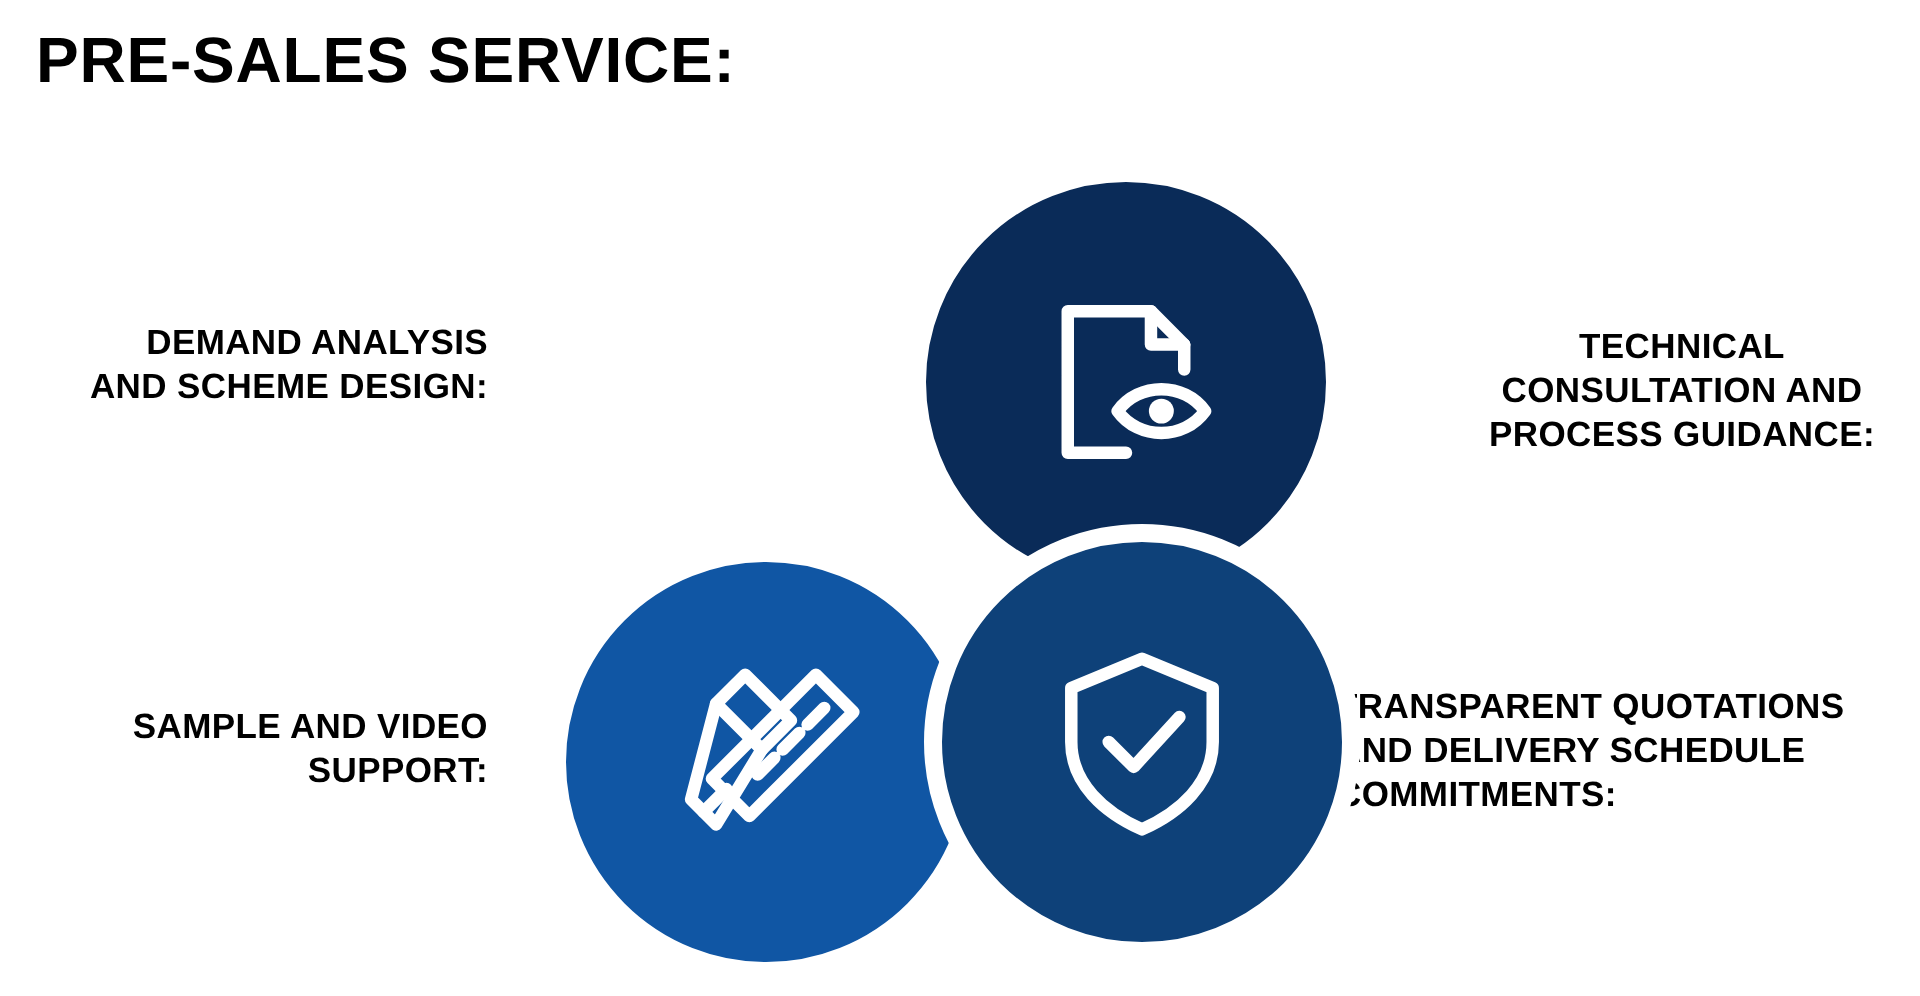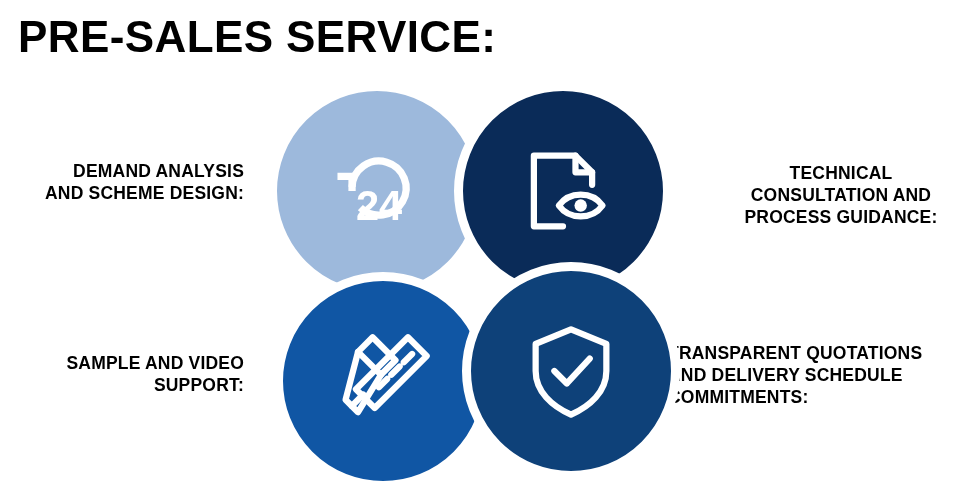--- a/index.html
+++ b/index.html
@@ -14,21 +14,21 @@
     overflow: hidden;
     font-family: "Liberation Sans", sans-serif;
     color: #000000;
   }
 
   
   #page-title {
     position: absolute;
     left: 18px;
     top: 12px;
-    font-size: 44px;
+    font-size: 32px;
     font-weight: bold;
     letter-spacing: 0.4px;
     color: #000000;
     white-space: nowrap;
   }
 
   
   #circle-cluster {
     position: absolute;
     left: 266px;
@@ -119,31 +119,20 @@
     width: 292px;
   }
 </style>
 </head>
 <body>
 
 <div id="page-title">PRE-SALES SERVICE:</div>
 
 <div id="circle-cluster">
 
-  <div class="node ring" id="node-demand" style="background:#9DB9DC;">
-    <span class="node-icon">
-      <svg viewBox="0 0 100 100" fill="none" stroke="#ffffff" stroke-width="7" stroke-linecap="butt" stroke-linejoin="miter">
-        <path d="M26 46 A26 26 0 1 1 34 66"></path>
-        <polyline points="12,36 26,36 26,50" fill="none"></polyline>
-        <g fill="#ffffff" stroke="none">
-          <text x="52" y="78" font-family="Liberation Sans, sans-serif" font-size="40" font-weight="bold" text-anchor="middle">24</text>
-        </g>
-      </svg>
-    </span>
-  </div>
 
   <div class="node ring" id="node-technical" style="background:#0A2B58;">
     <span class="node-icon">
       <svg viewBox="0 0 100 100" fill="none" stroke="#ffffff" stroke-width="6" stroke-linecap="round" stroke-linejoin="round">
         <path d="M22 16 H62 L78 32 V44 M22 16 V84 H50"></path>
         <path d="M62 16 V32 H78"></path>
         <path d="M46 64 C56 50 78 50 88 64 C78 78 56 78 46 64 Z"></path>
         <circle cx="67" cy="64" r="6" fill="#ffffff" stroke="none"></circle>
       </svg>
     </span>

